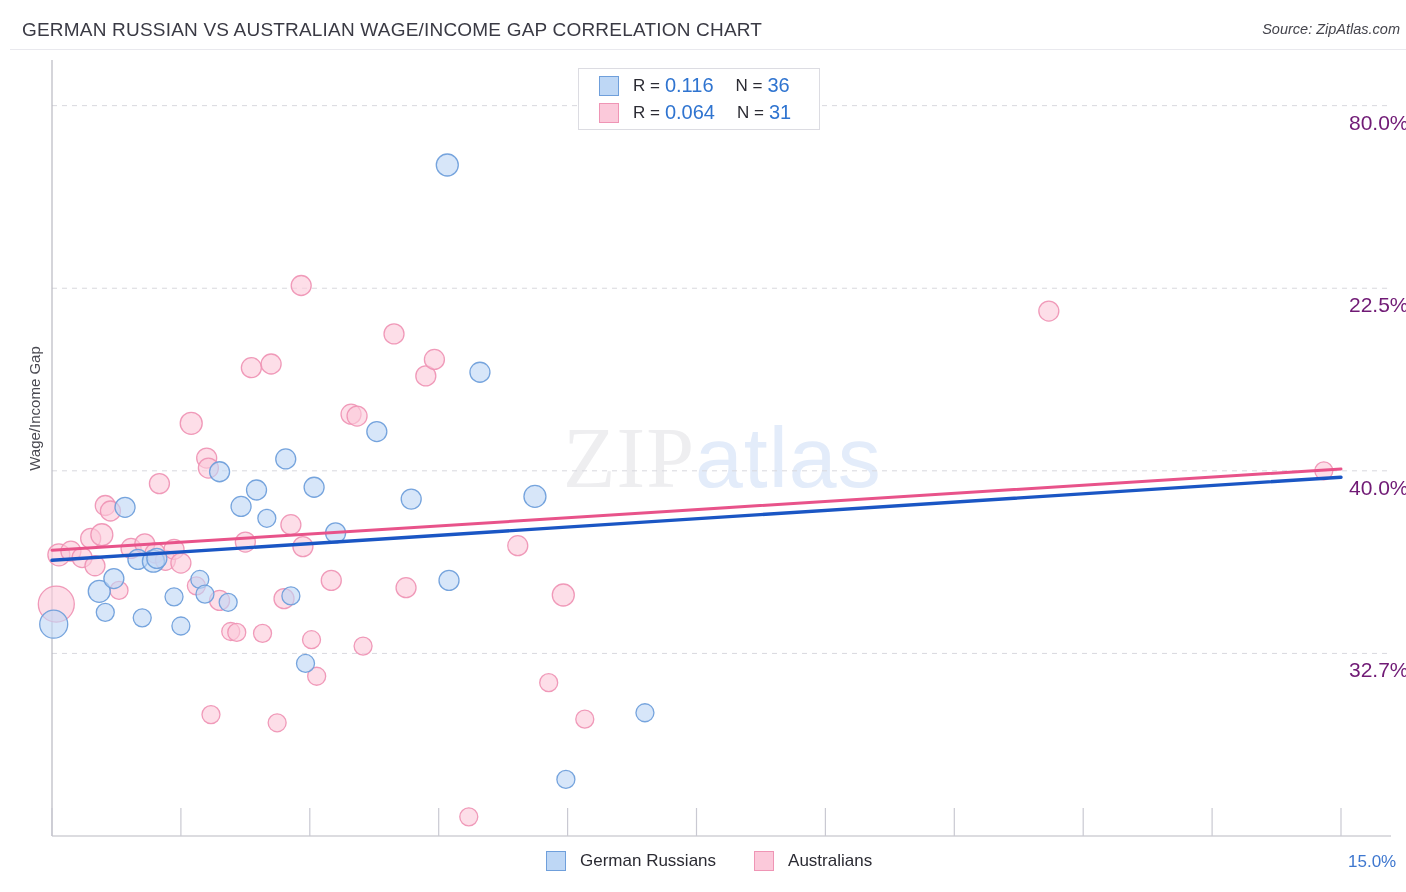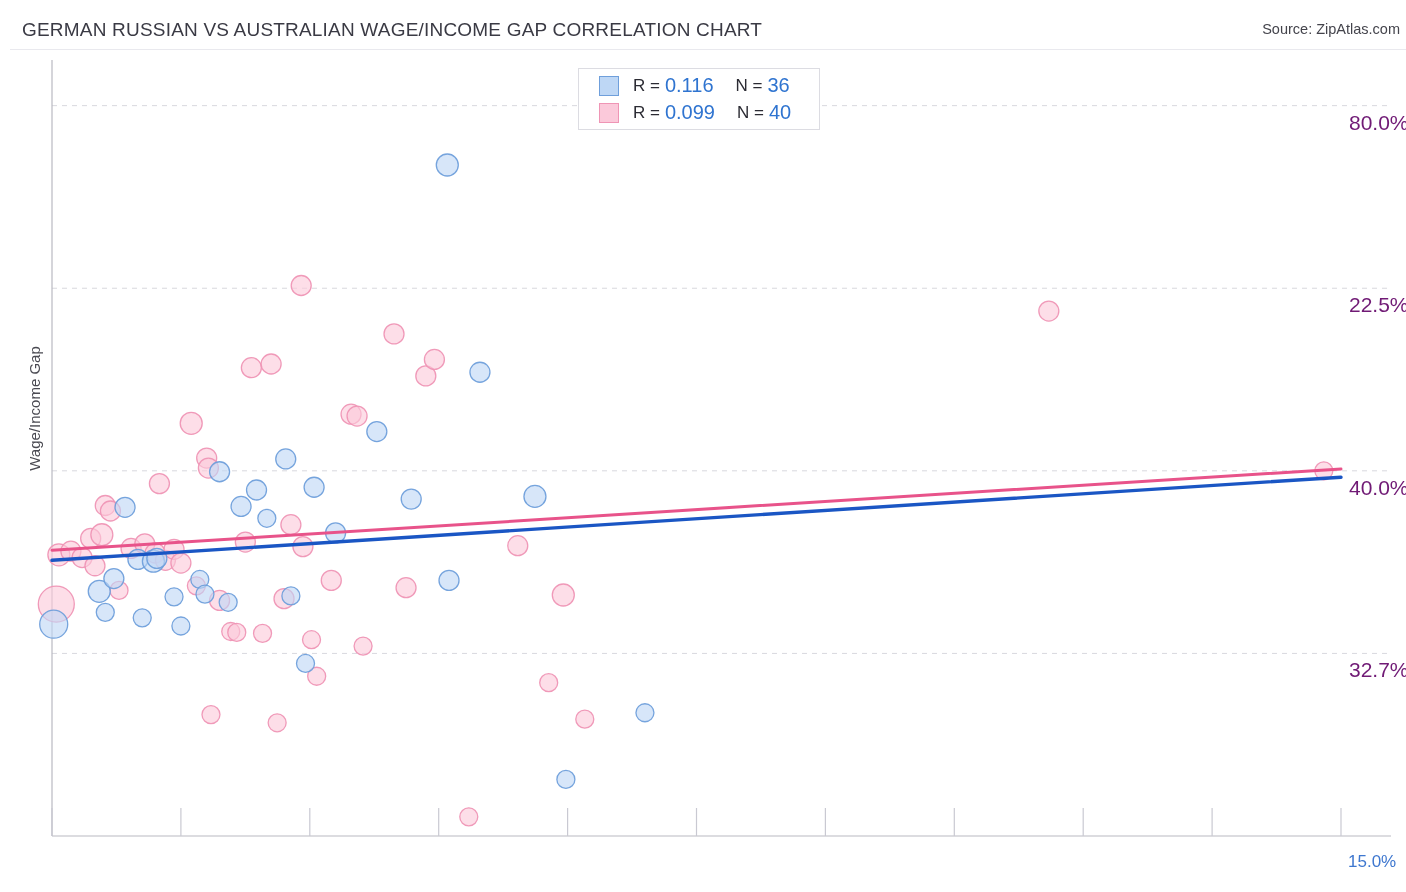--- a/index.html
+++ b/index.html
@@ -27,20 +27,21 @@
     font-size: 19px;
     color: #3a3a44;
     letter-spacing: 0.2px;
     white-space: nowrap;
   }
   .source {
     position: absolute;
     right: 14px;
     top: 21px;
     font-size: 14.5px;
+    font-style: italic;
     color: #44444c;
     white-space: nowrap;
   }
   .header-rule {
     position: absolute;
     left: 0;
     top: 49px;
     width: 1406px;
     height: 1px;
     background: #e9e9ee;
@@ -157,20 +158,23 @@
 <body>
 
 <div id="chart-root">
 
   <div class="title">GERMAN RUSSIAN VS AUSTRALIAN WAGE/INCOME GAP CORRELATION CHART</div>
   <div class="source">Source: ZipAtlas.com</div>
   <div class="header-rule"></div>
 
   <div class="ylabel">Wage/Income Gap</div>
 
+  <div class="watermark">
+    <span class="wm-zip">ZIP</span><span class="wm-atlas">atlas</span>
+  </div>
 
   <svg class="plot-svg" width="1406" height="892">
     <g id="gridlines">
         <line x1="42" x2="1381" y1="105.64705882352939" y2="105.64705882352939" stroke="#d8d8de" stroke-width="1" stroke-dasharray="5 5"></line>
         <line x1="42" x2="1381" y1="288.2352941176471" y2="288.2352941176471" stroke="#d8d8de" stroke-width="1" stroke-dasharray="5 5"></line>
         <line x1="42" x2="1381" y1="470.8235294117647" y2="470.8235294117647" stroke="#d8d8de" stroke-width="1" stroke-dasharray="5 5"></line>
         <line x1="42" x2="1381" y1="653.4117647058823" y2="653.4117647058823" stroke="#d8d8de" stroke-width="1" stroke-dasharray="5 5"></line>
       </g>
     <g id="axis-lines">
         <line x1="42" x2="42" y1="60" y2="836" stroke="#b9b9c2" stroke-width="1.2"></line>
@@ -296,20 +300,30 @@
     <div class="stats-row r1">
       <span class="swatch sw-blue"></span>
       <span class="stats-label">R =</span>
       <span class="stats-val">0.116</span>
       <span class="stats-n">N =</span>
       <span class="stats-val">36</span>
     </div>
     <div class="stats-row r2">
       <span class="swatch sw-pink"></span>
       <span class="stats-label">R =</span>
-      <span class="stats-val">0.099</span>
+      <span class="stats-val">0.064</span>
       <span class="stats-n">N =</span>
-      <span class="stats-val">40</span>
+      <span class="stats-val">31</span>
     </div>
   </div>
 
+  <div class="legend-bottom">
+    <div class="legend-item">
+      <span class="swatch sw-blue"></span>
+      <span class="legend-text">German Russians</span>
+    </div>
+    <div class="legend-item">
+      <span class="swatch sw-pink"></span>
+      <span class="legend-text">Australians</span>
+    </div>
+  </div>
 
 </div>
 
 </body></html>

